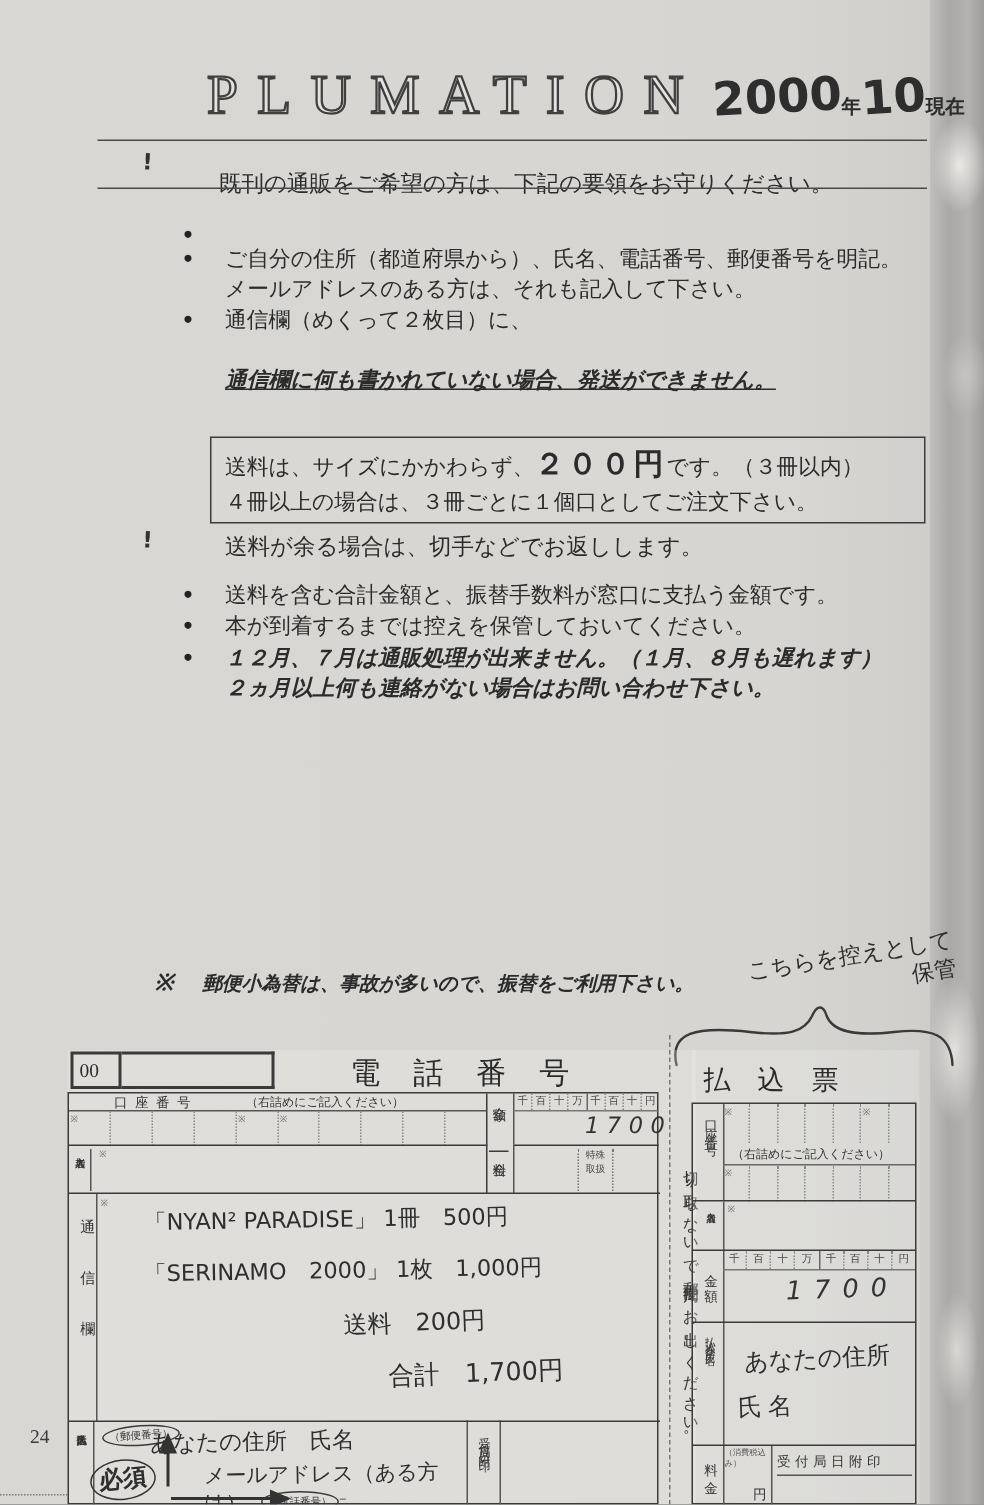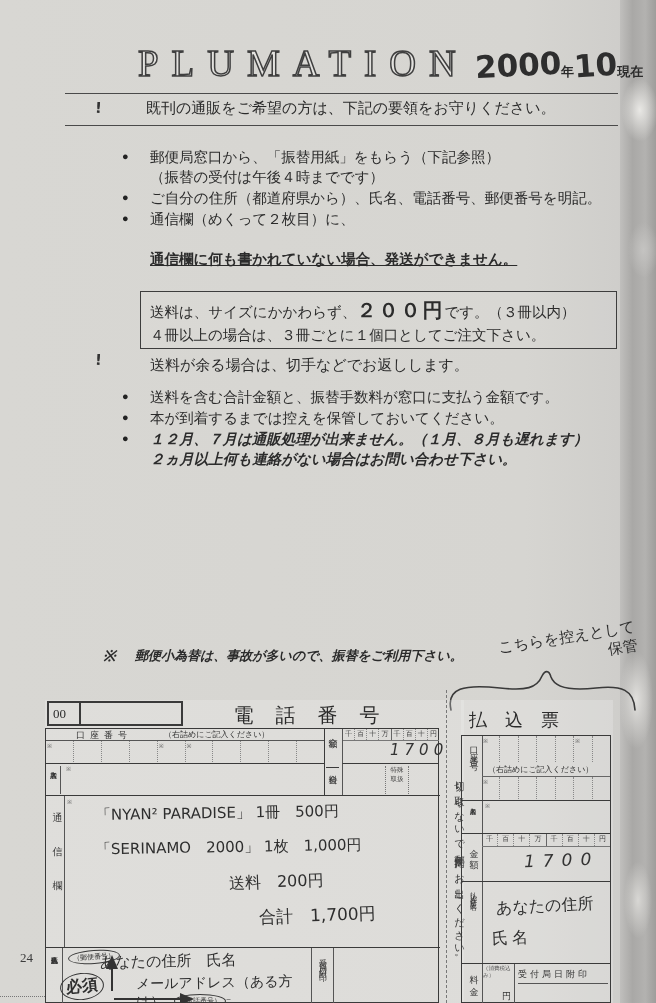--- a/index.html
+++ b/index.html
@@ -16,21 +16,21 @@
       linear-gradient(90deg,#c0bfbd 0%,#a9a8a6 35%,#b3b2b0 70%,#9e9d9b 100%);}
   .outline-title{font-family:"Liberation Serif",serif;font-size:37px;letter-spacing:13px;
       color:#e3e2df;-webkit-text-stroke:1.5px #3f3f3f;}
   .hand{font-family:"DejaVu Sans",sans-serif;color:#2e2e2e;}
   .serif{font-family:"Liberation Serif",serif;}
   .rule{position:absolute;left:65px;width:553px;border-top:1.5px solid #4a4a4a;}
   .pin{position:absolute;font-family:"DejaVu Sans",sans-serif;font-weight:bold;font-size:15px;color:#333;transform:rotate(3deg);}
   .btxt{font-size:14.5px;line-height:20px;}
   .bullet-row{display:flex;margin-bottom:1px;}
   .bullet-mark{width:28px;font-size:11px;padding-top:3px;color:#222;}
-  .emph{font-weight:bold;text-decoration:underline;}
+  .emph{font-weight:bold;font-style:italic;text-decoration:underline;}
   .ital{font-style:italic;font-weight:bold;}
   .fee-box{position:absolute;left:140px;top:291px;width:457px;height:42px;border:1.5px solid #3d3d3d;
       padding:7px 9px;font-size:14.5px;line-height:23px;background:rgba(255,255,255,0.06);}
   .price{font-size:20px;font-weight:bold;letter-spacing:2px;margin-top:44px;}
   .v{writing-mode:vertical-rl;text-orientation:upright;}
   .form{position:absolute;background:rgba(245,245,242,0.25);}
   .bx{position:absolute;border:1.4px solid #3a3a3a;box-sizing:border-box;}
   .lbl{color:#333;}
   .comb{position:absolute;display:flex;}
   .comb>span{flex:1;border-right:1px dotted #888;font-size:6px;color:#666;padding:1px 0 0 1px;box-sizing:border-box;}
@@ -44,33 +44,31 @@
 
 <div class="page">
   <div class="scan-band"></div>
 
   <div class="abs" style="left:138px;top:42px;">
     <span class="outline-title">PLUMATION</span><span class="hand" style="font-weight:bold;font-size:31px;display:inline-block;transform:rotate(-3deg);margin-left:6px;">2000</span><span class="serif" style="font-size:13px;font-weight:bold;">年</span><span class="hand" style="font-weight:bold;font-size:31px;display:inline-block;transform:rotate(-4deg);">10</span><span class="serif" style="font-size:13px;font-weight:bold;">現在</span>
   </div>
 
   <div class="rule" style="top:93px;"></div>
   <span class="pin" style="left:95px;top:99px;">!</span>
-  <div class="abs btxt" style="left:146px;top:98px;font-size:15px;">既刊の通販をご希望の方は、下記の要領をお守りください。</div>
+  <div class="abs btxt" style="left:146px;top:113px;font-size:15px;">既刊の通販をご希望の方は、下記の要領をお守りください。</div>
   <div class="rule" style="top:125px;"></div>
 
   <div class="abs" style="left:122px;top:147px;width:505px;">
     <div class="bullet-row">
       <span class="bullet-mark">●</span>
-      <span class="btxt"><span>郵便局窓口から、「振替用紙」をもらう（下記参照）</span><br>
-        <span>（振替の受付は午後４時までです）</span></span>
     </div>
     <div class="bullet-row">
       <span class="bullet-mark">●</span>
       <span class="btxt"><span>ご自分の住所（都道府県から）、氏名、電話番号、郵便番号を明記。</span><br>
-        </span>
+        <span>メールアドレスのある方は、それも記入して下さい。</span></span>
     </div>
     <div class="bullet-row">
       <span class="bullet-mark">●</span>
       <span class="btxt"><span>通信欄（めくって２枚目）に、</span><br>
         <br>
         <span class="emph">通信欄に何も書かれていない場合、発送ができません。</span></span>
     </div>
   </div>
 
   <div class="fee-box">

